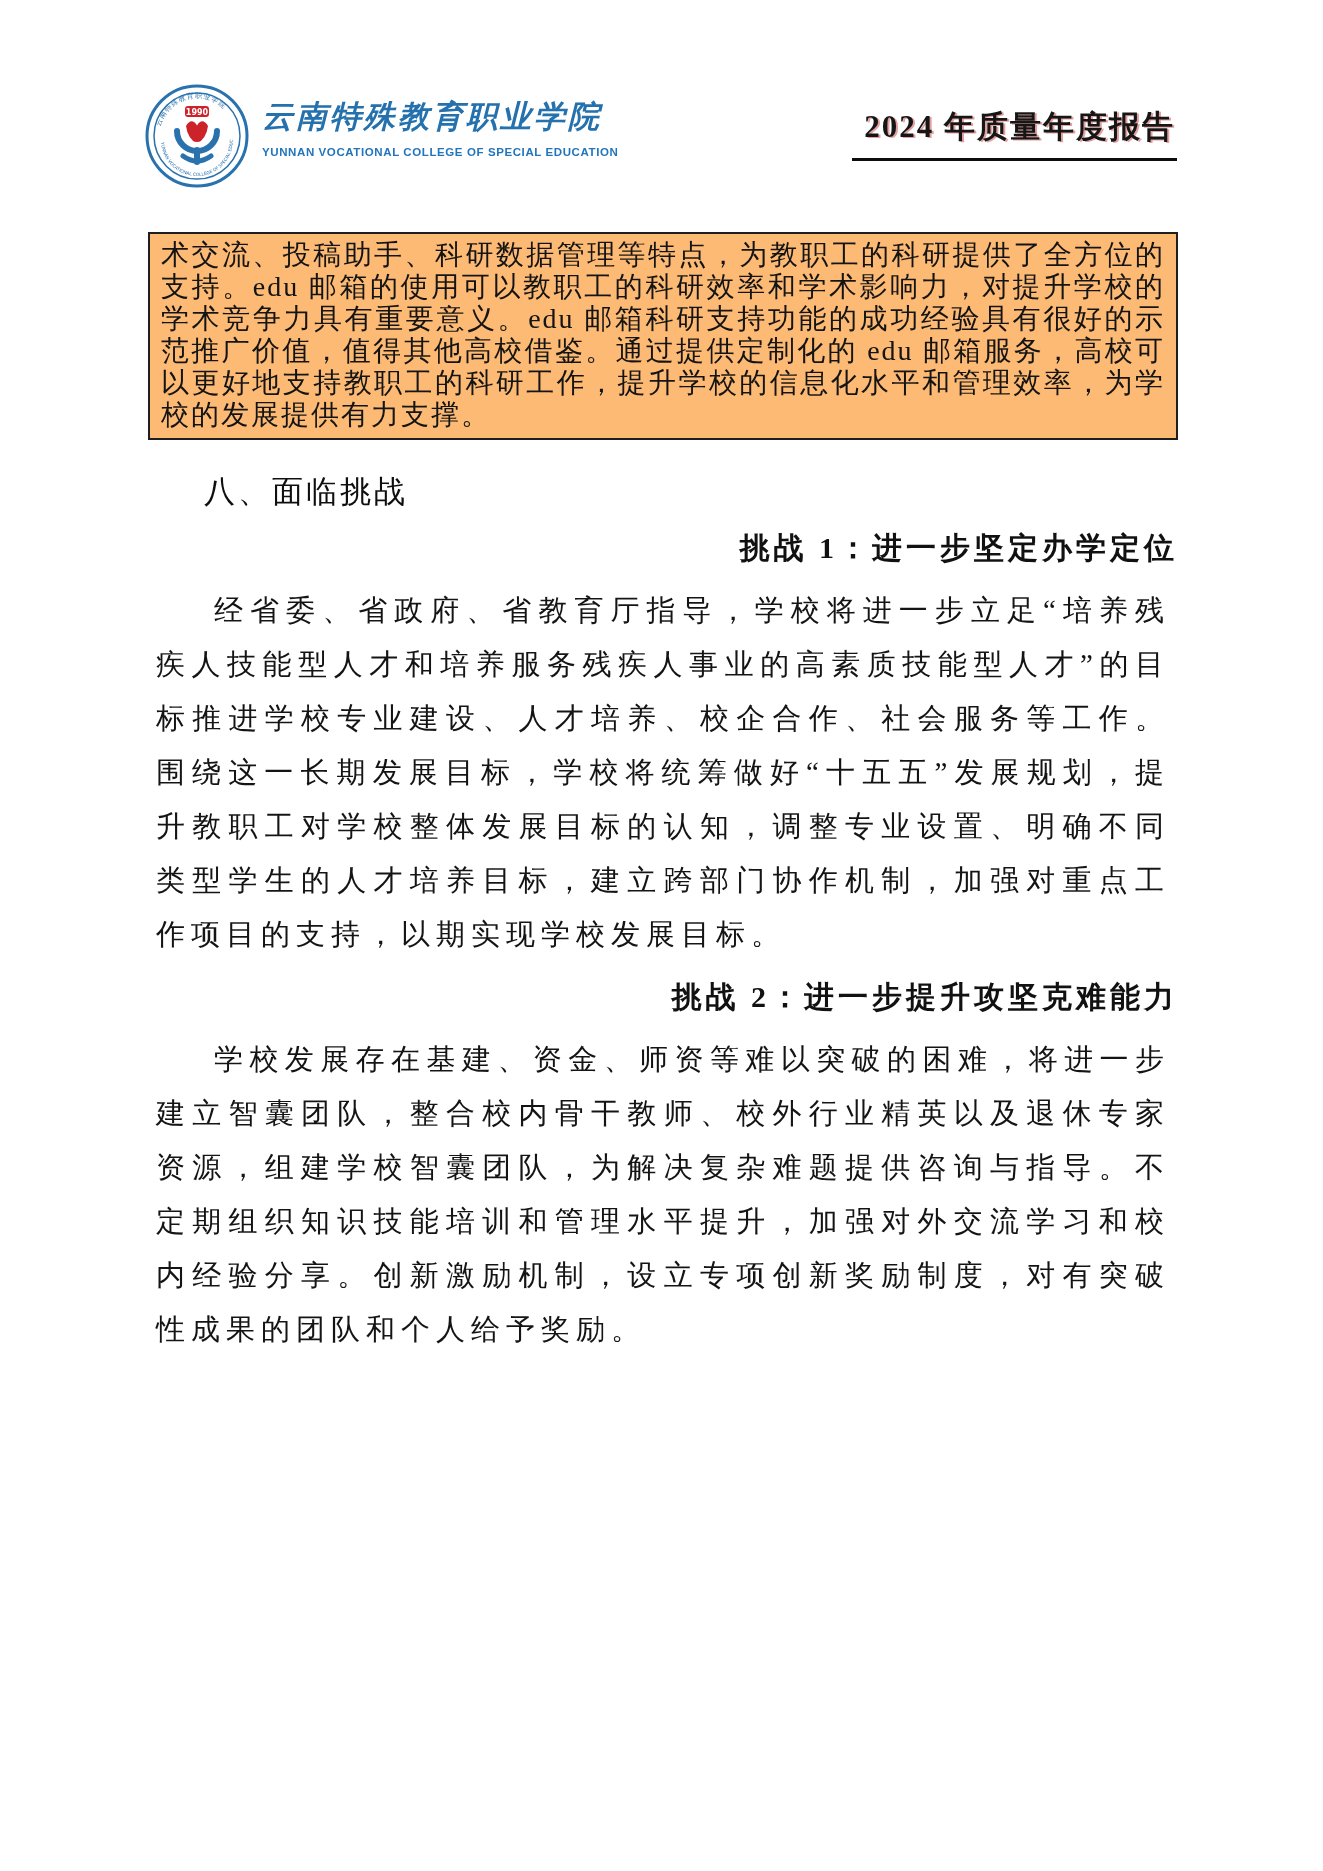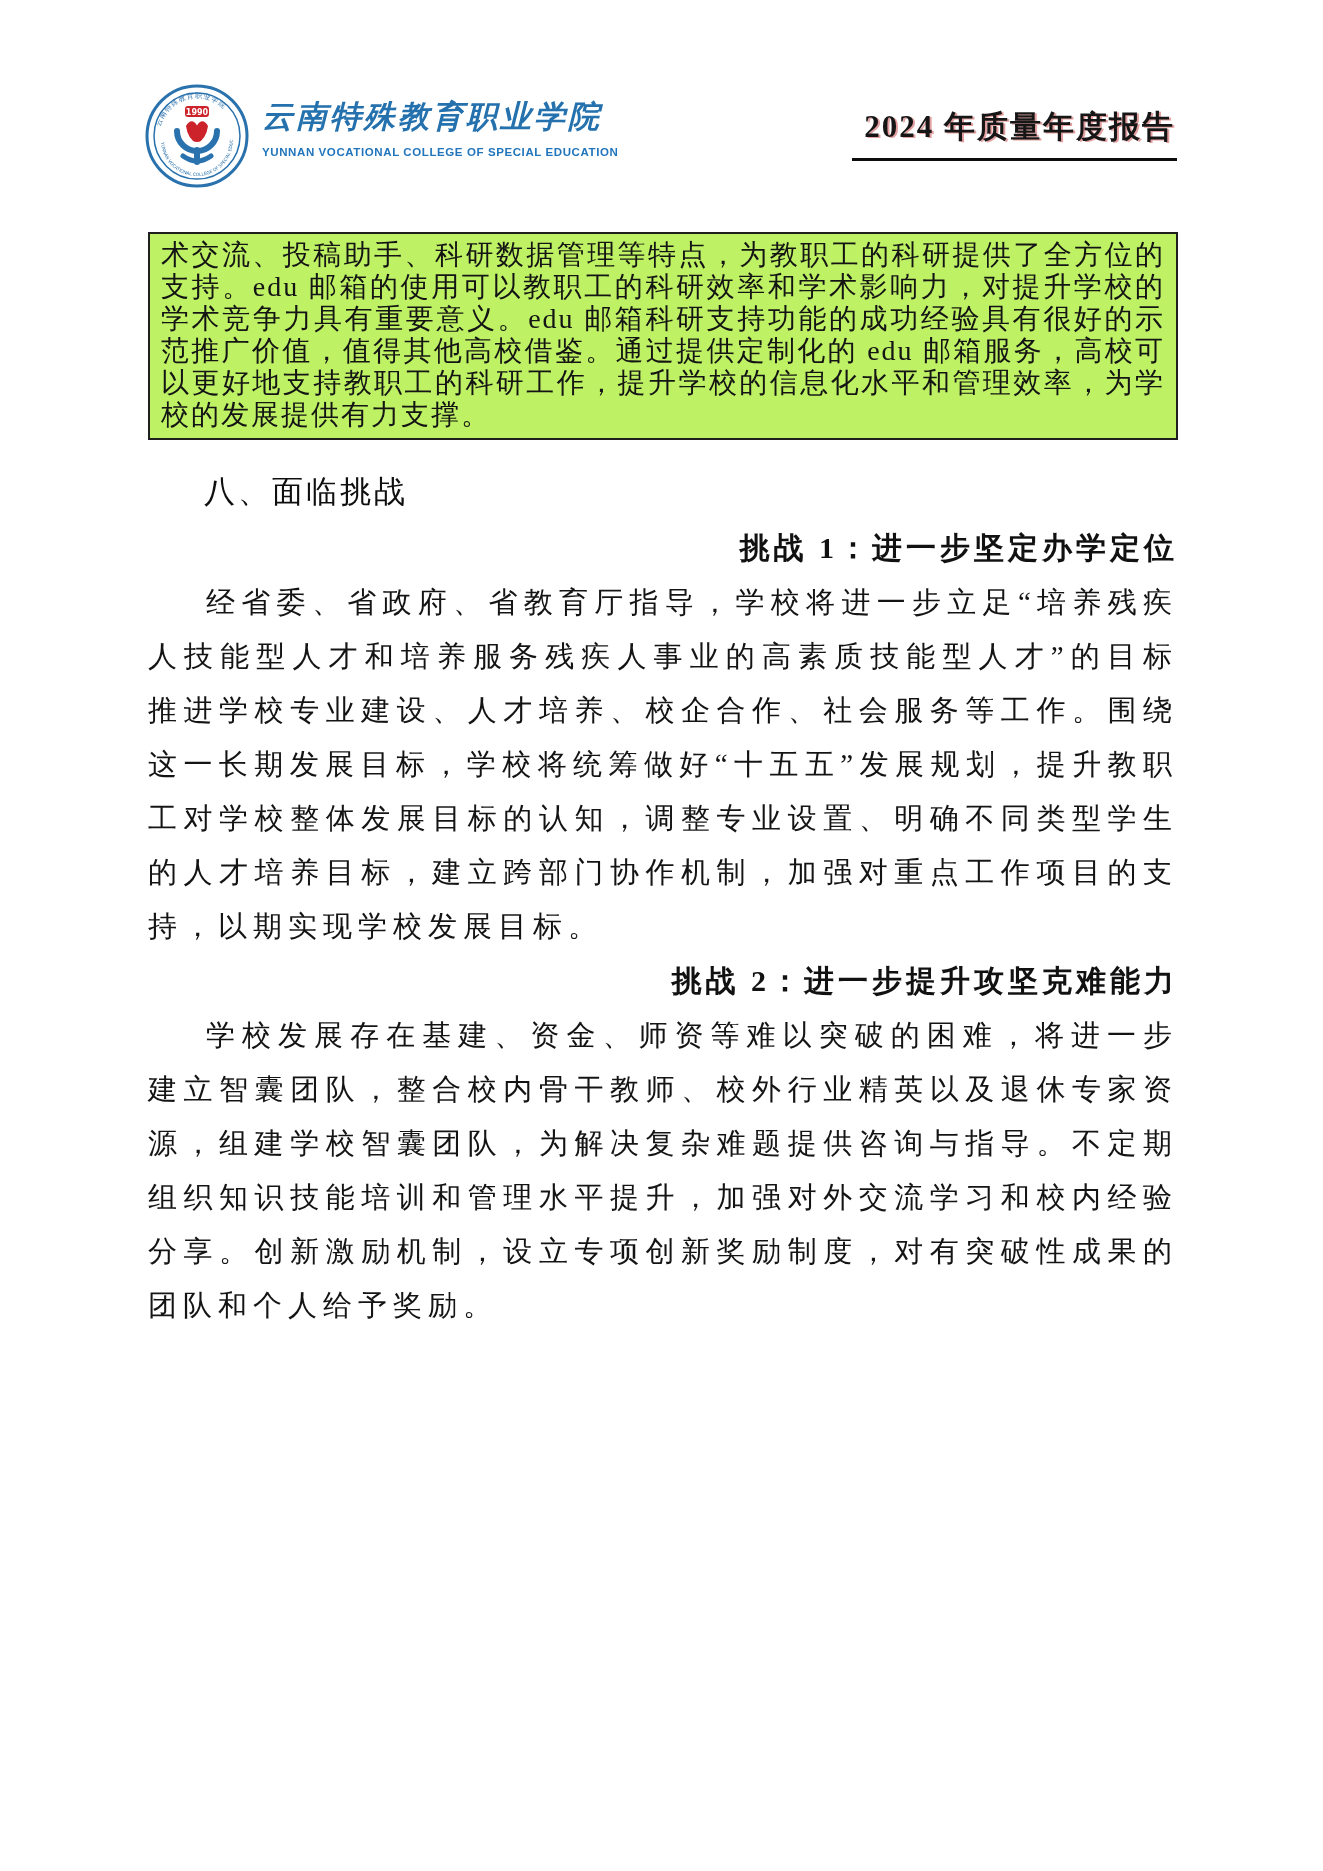--- a/index.html
+++ b/index.html
@@ -46,21 +46,21 @@
     border-bottom:3px solid #0d0d0d;
   }
   
   .content{
     position:absolute;left:148px;top:232px;width:1030px;
   }
   .highlight-box{
     box-sizing:border-box;
     width:1030px;
     border:2px solid #1f1f1f;
-    background:#bef264;
+    background:#fdba74;
     padding:5px 11px 7px 11px;
     font-size:28px;line-height:32px;
     letter-spacing:2px;
     text-align:justify;
     color:#141414;
   }
   .section-heading{
     margin:24px 0 0 0;
     padding-left:56px;
     font-family:"Liberation Sans","DejaVu Sans",sans-serif;
@@ -68,21 +68,21 @@
     letter-spacing:3px;color:#0f0f0f;
   }
   .challenge-title{
     margin:0;
     padding-left:56px;
     font-family:"Liberation Serif","DejaVu Serif",serif;
     font-weight:bold;font-size:30px;line-height:55px;
     letter-spacing:4px;color:#111111;text-align:right;
   }
   .body-para{
-    margin:0;
+    margin:8px;
     font-size:29px;line-height:54px;
     letter-spacing:6px;
     text-indent:2em;
     text-align:justify;
     color:#141414;
   }
   
   .footer{
     position:absolute;left:0;top:1712px;width:1323px;
     text-align:center;

